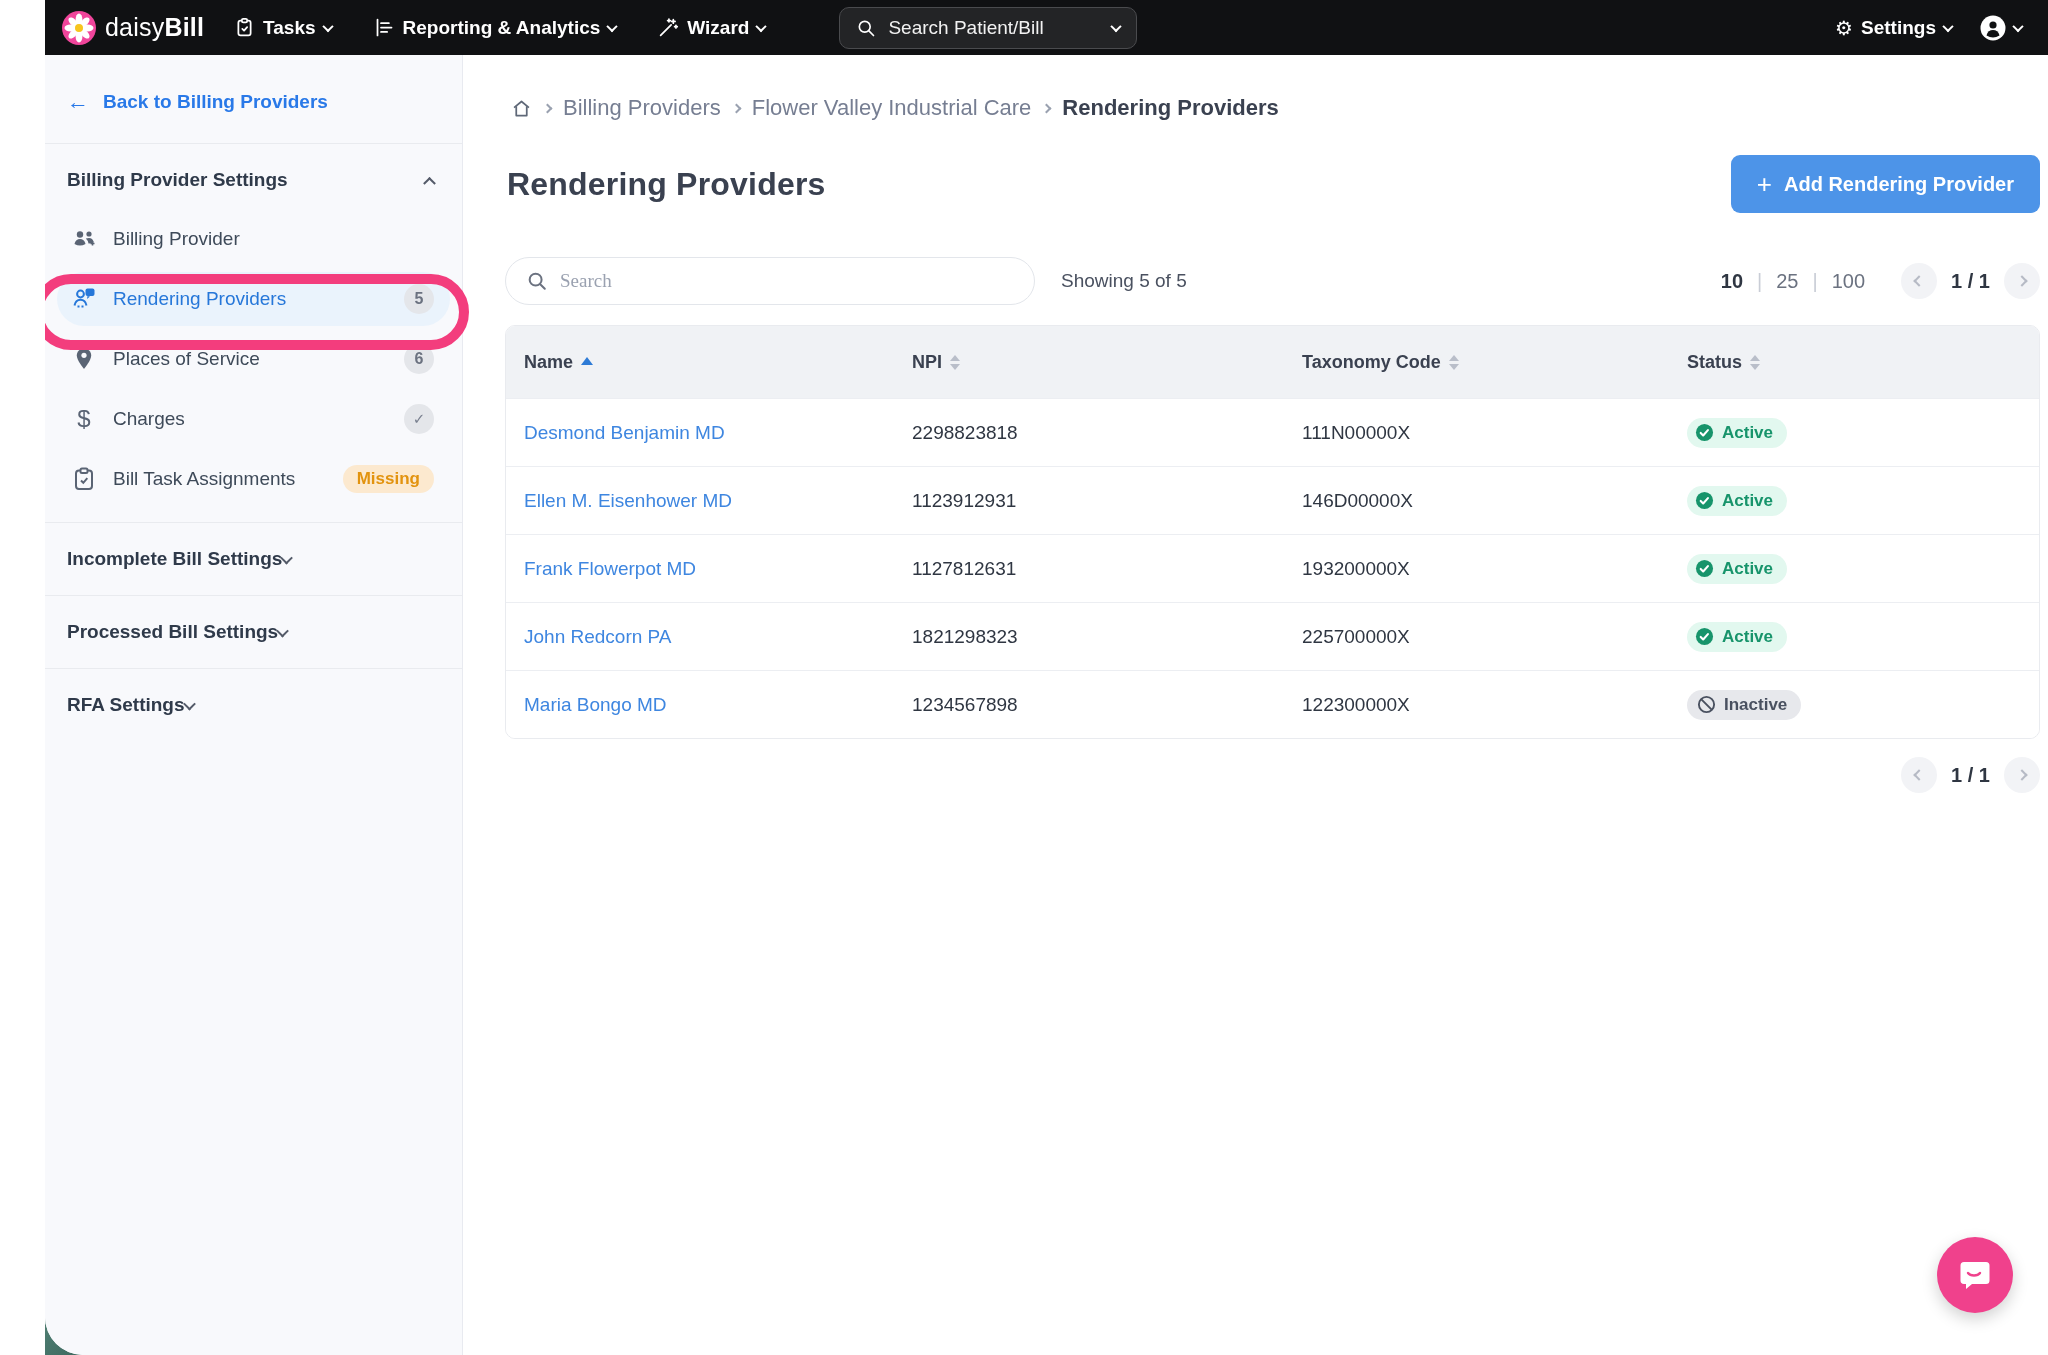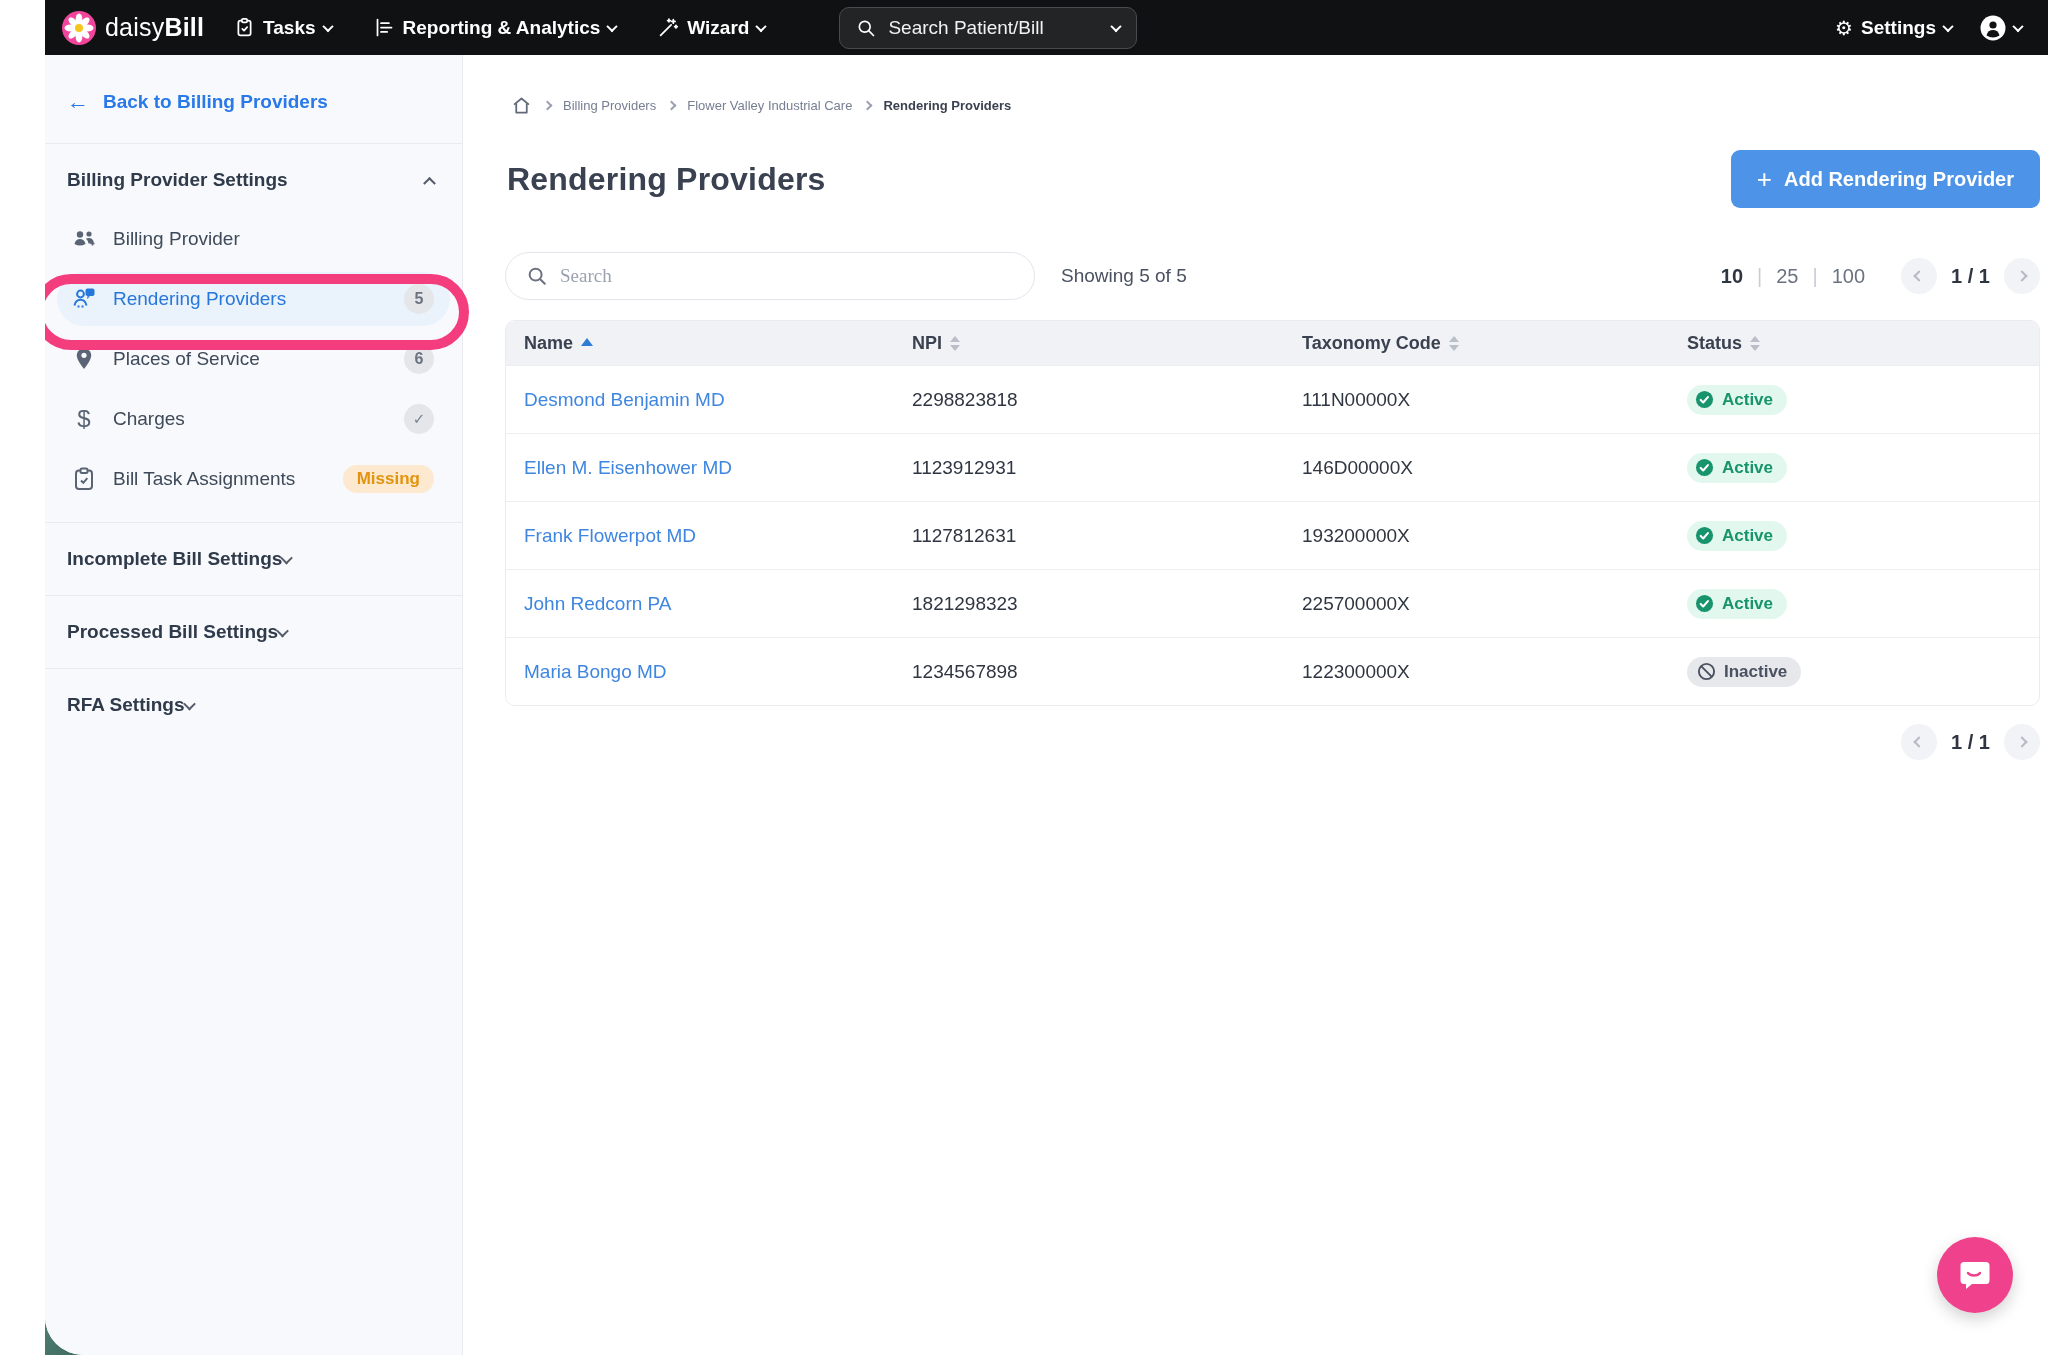--- a/index.html
+++ b/index.html
@@ -77,21 +77,21 @@
     border-radius:14px; padding:4px 14px; }
   .dollar-glyph { font-size:24px; font-weight:400; color:#5A6474; }
 
   
   .annotation-ring { position:absolute; left:-12px; top:219px; width:436px; height:76px;
     border:10px solid #F33D7D; border-radius:38px; pointer-events:none; z-index:6; }
 
   
   .main { flex:1; background:#fff; padding:0 8px 0 42px; position:relative; min-width:0; }
   .breadcrumb { display:flex; align-items:center; gap:12px; margin-top:40px; padding-left:6px;
-    font-size:13px; color:#767E92; }
+    font-size:22px; color:#767E92; }
   .breadcrumb .crumb { color:#767E92; cursor:pointer; }
   .breadcrumb .sep { color:#9AA1B0; width:7px; height:7px; border-width:2px; }
   .breadcrumb .current { color:#3A4150; font-weight:700; }
   .breadcrumb svg { width:21px; height:21px; stroke:#5F6878; fill:none; stroke-width:2; stroke-linejoin:round; }
 
   .title-row { display:flex; align-items:center; justify-content:space-between; margin-top:34px; padding-left:2px; }
   .page-title { font-size:32px; font-weight:800; color:#3A4150; letter-spacing:.2px; }
   .add-btn { background:#4D94E8; color:#fff; border:none; height:58px; border-radius:9px;
     font-size:20px; font-weight:700; padding:0 26px; display:flex; align-items:center; gap:12px;
     cursor:pointer; font-family:inherit; }
@@ -111,21 +111,21 @@
   .page-sizes .size.active { color:#2F3642; font-weight:700; }
   .page-sizes .bar { color:#C9CDD6; }
   .pager { display:flex; align-items:center; gap:14px; }
   .pager-btn { width:36px; height:36px; border-radius:18px; background:#F2F3F6; display:flex;
     align-items:center; justify-content:center; color:#B6BAC5; cursor:pointer; }
   .pager-btn .chev { width:8px; height:8px; }
   .pager-label { font-size:20px; font-weight:700; color:#2F3642; }
 
   
   .table-card { margin-top:20px; border:1px solid #E9EBEF; border-radius:10px; overflow:hidden; background:#fff; }
-  .thead { display:grid; grid-template-columns:388px 390px 385px 1fr; background:#F0F2F5; height:44px;
+  .thead { display:grid; grid-template-columns:388px 390px 385px 1fr; background:#F0F2F5; height:72px;
     align-items:center; padding-left:18px; }
   .th { display:flex; align-items:center; gap:8px; font-size:18px; font-weight:700; color:#3A4150; cursor:pointer; }
   .tri-up-blue { width:0; height:0; border-left:6px solid transparent; border-right:6px solid transparent;
     border-bottom:8px solid #2E7BD6; margin-top:-2px; }
   .sort-stack { display:flex; flex-direction:column; gap:3px; }
   .sort-stack .up { width:0; height:0; border-left:5px solid transparent; border-right:5px solid transparent;
     border-bottom:6px solid #B9BEC9; }
   .sort-stack .down { width:0; height:0; border-left:5px solid transparent; border-right:5px solid transparent;
     border-top:6px solid #B9BEC9; }
   .trow { display:grid; grid-template-columns:388px 390px 385px 1fr; height:68px; align-items:center;

